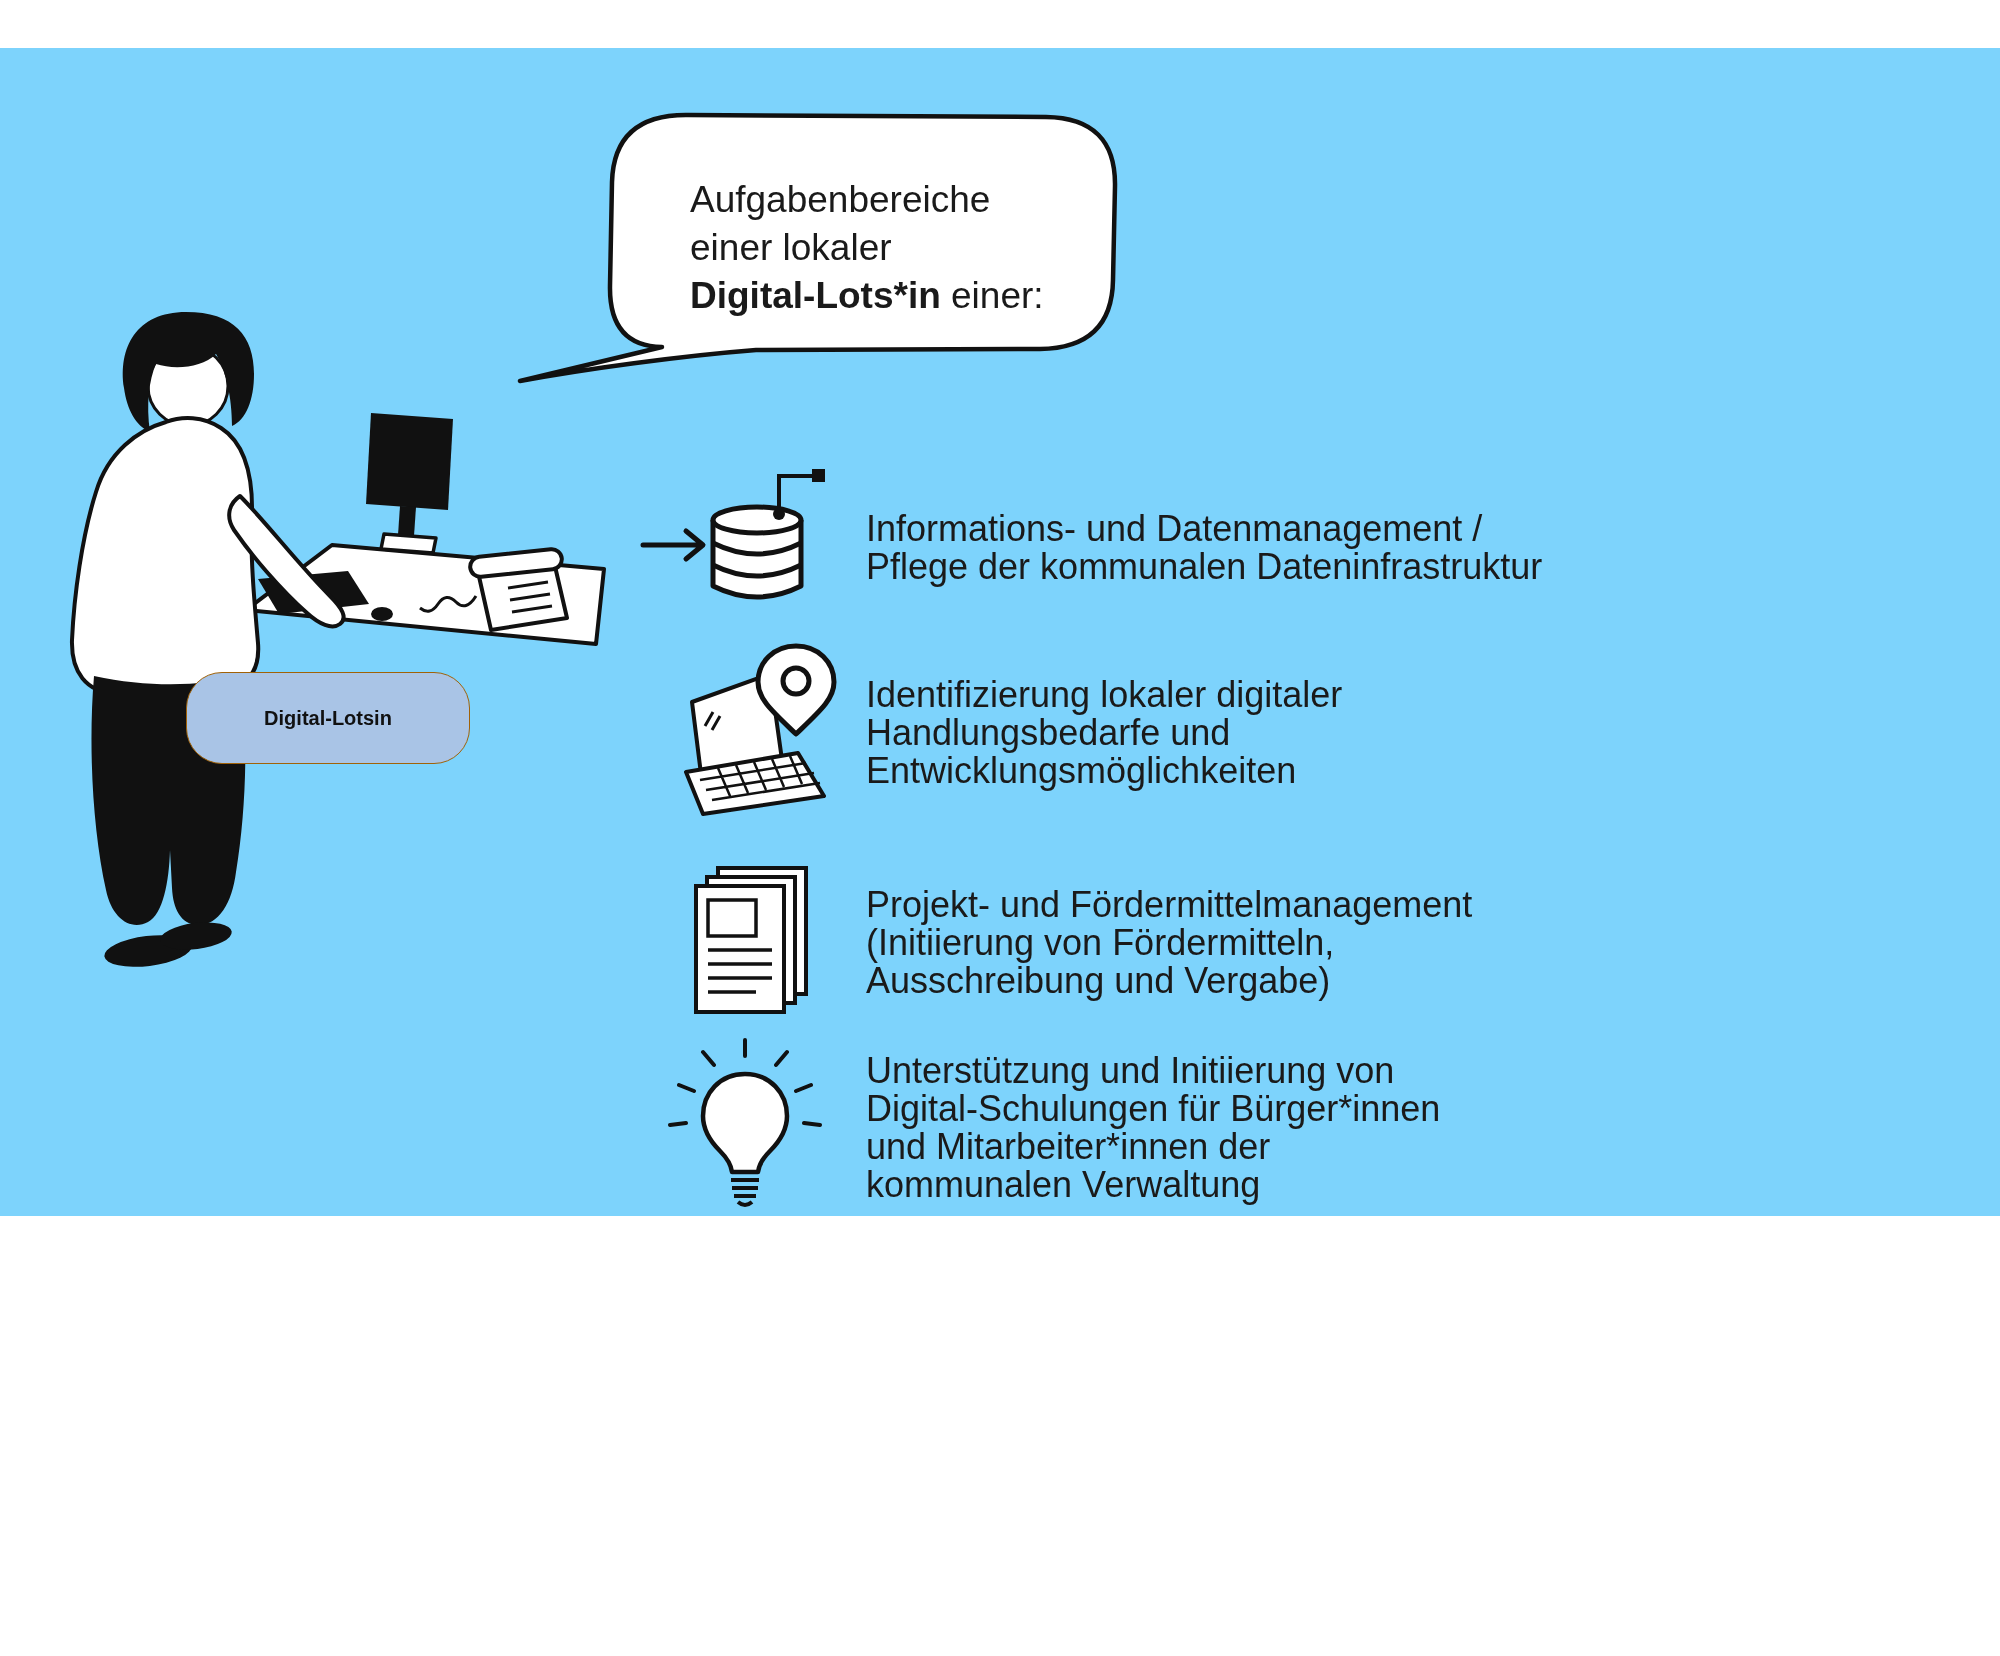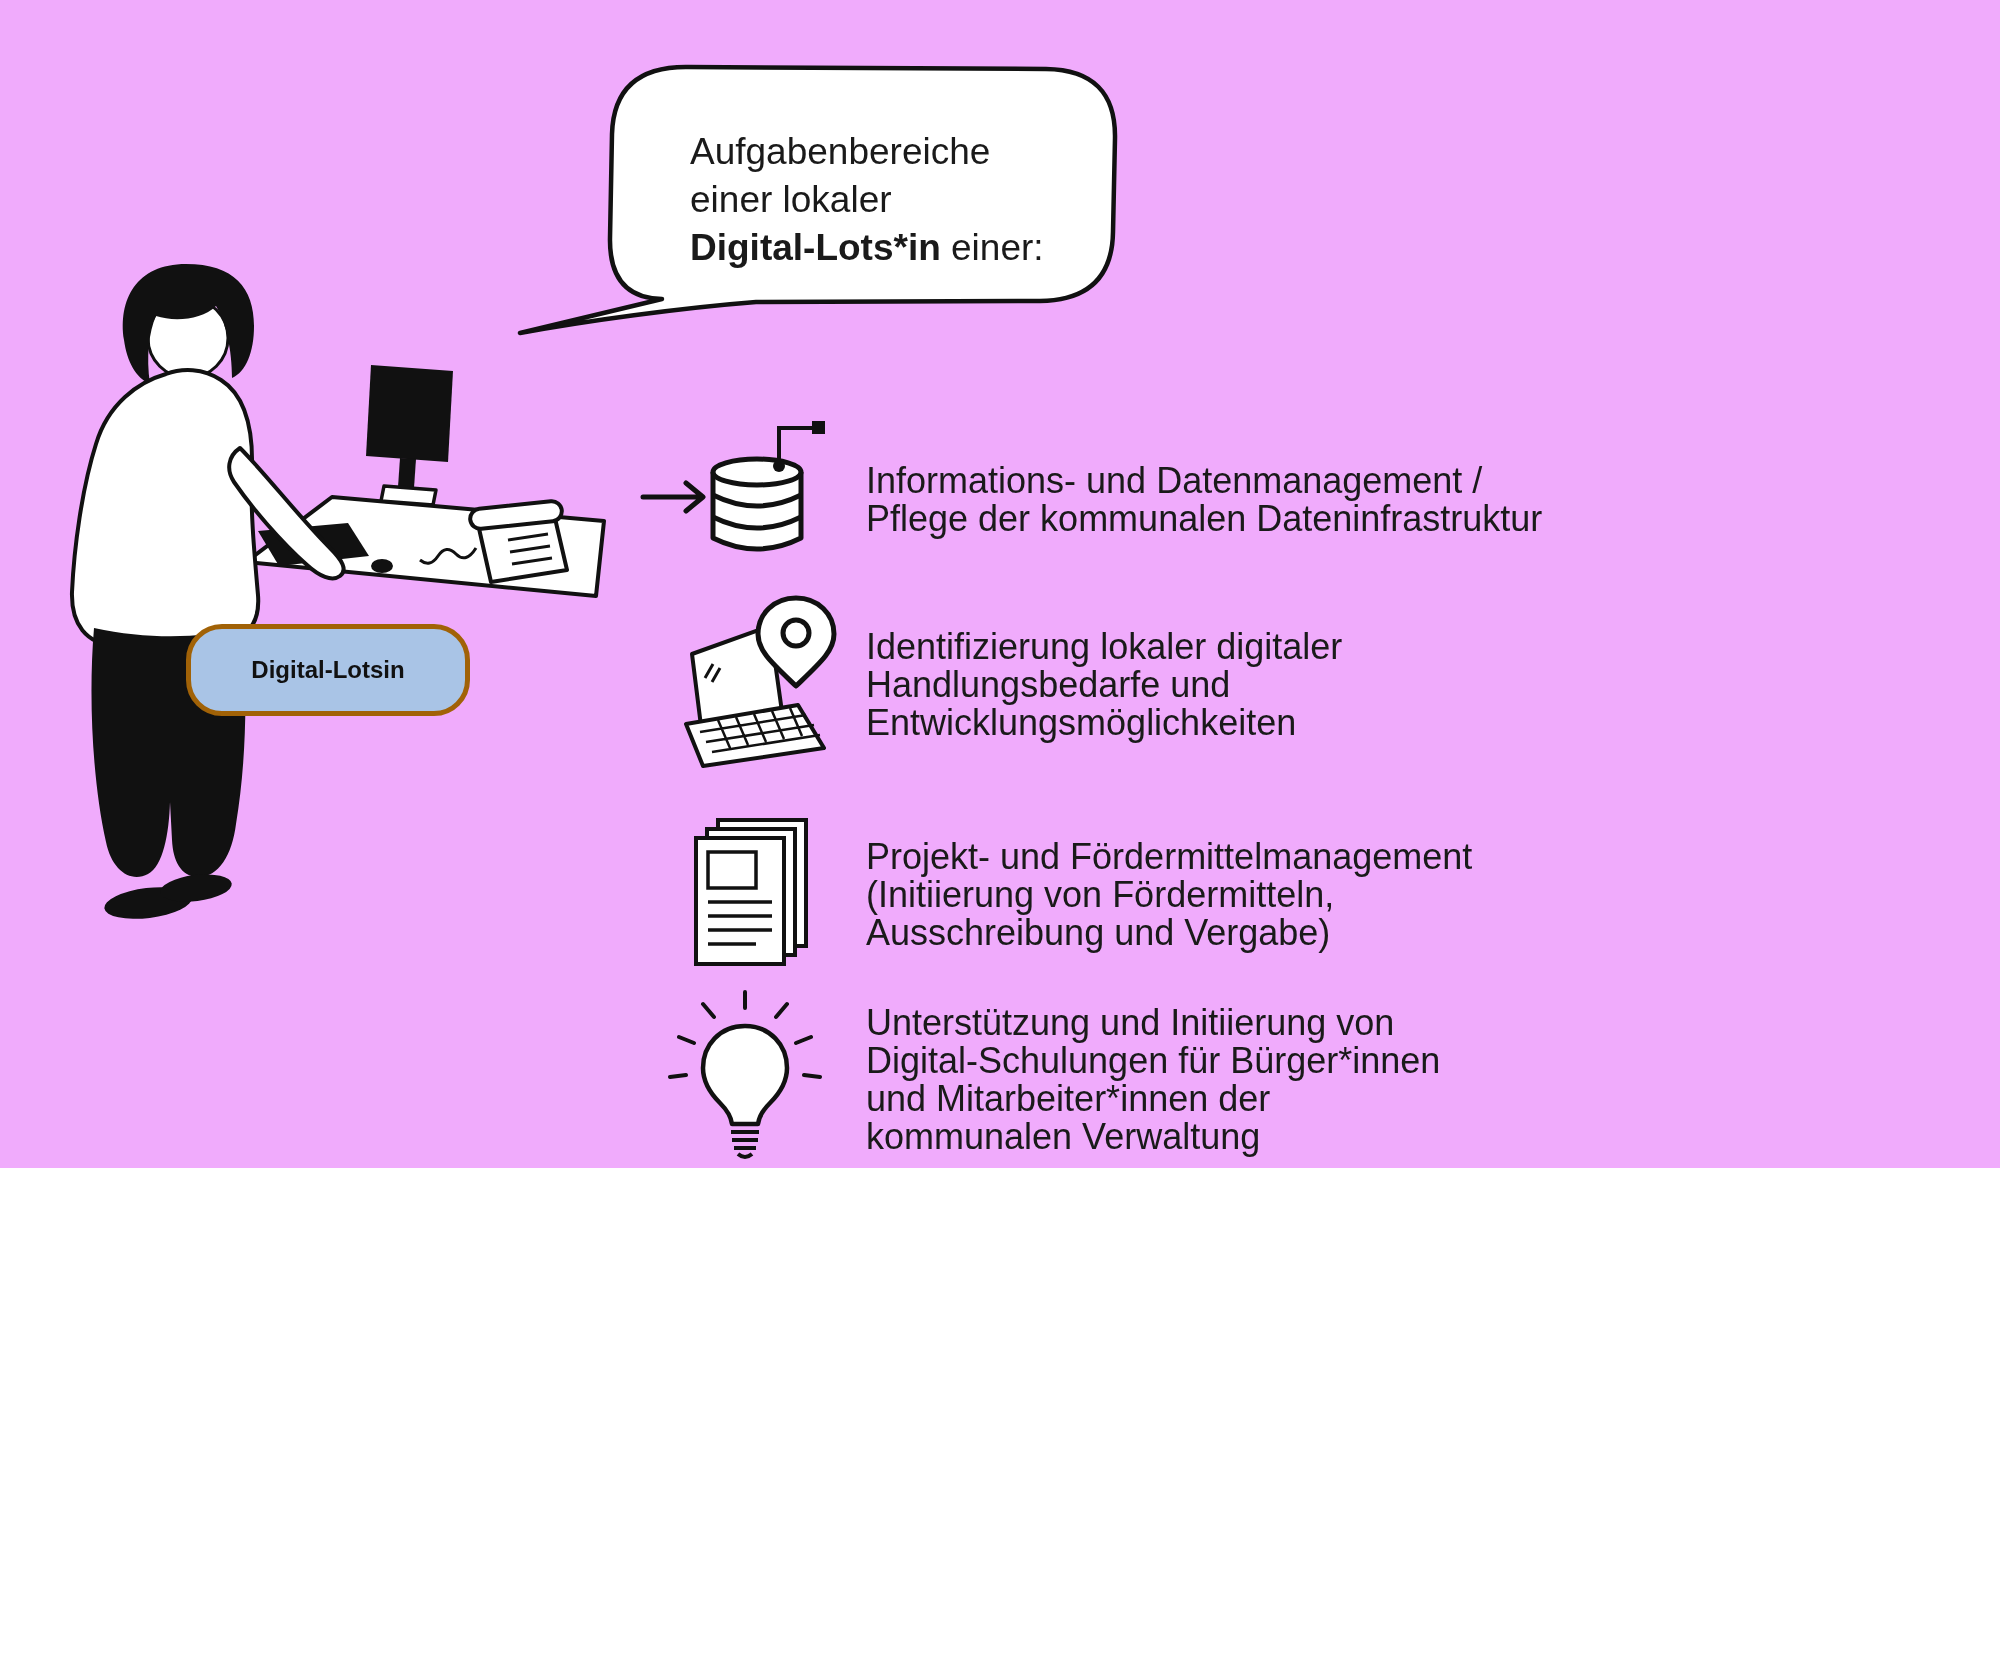--- a/index.html
+++ b/index.html
@@ -1,34 +1,35 @@
 <!DOCTYPE html>
 <html><head>
 <meta charset="utf-8">
 <style>
   html,body{margin:0;padding:0;background:#ffffff;}
   .canvas{
     position:relative;
     width:2000px;height:1168px;
-    background:#f0abfc;
+    background:#7dd3fc;
     font-family:"Liberation Sans", sans-serif;
     color:#1a1a1a;
     overflow:hidden;
+    margin-top:48px;
   }
   .art{position:absolute;left:0;top:0;}
   .bubble-text{
     position:absolute;left:690px;top:128px;
     font-size:37px;line-height:48px;color:#1a1a1a;
   }
   .bubble-text b{font-weight:bold;}
   .person-label{
     position:absolute;left:186px;top:624px;width:284px;height:92px;
-    background:#a9c4e6;border:5px solid #a16207;border-radius:36px;
+    background:#a9c4e6;border:1px solid #a16207;border-radius:36px;
     display:flex;align-items:center;justify-content:center;
-    font-size:24px;font-weight:bold;color:#111;
+    font-size:20px;font-weight:bold;color:#111;
     box-sizing:border-box;
   }
   .task-text{
     position:absolute;left:866px;
     font-size:36px;line-height:38px;color:#1a1a1a;
     white-space:pre-line;
   }
   .task-text.t1{top:462px;}
   .task-text.t2{top:628px;}
   .task-text.t3{top:838px;}

